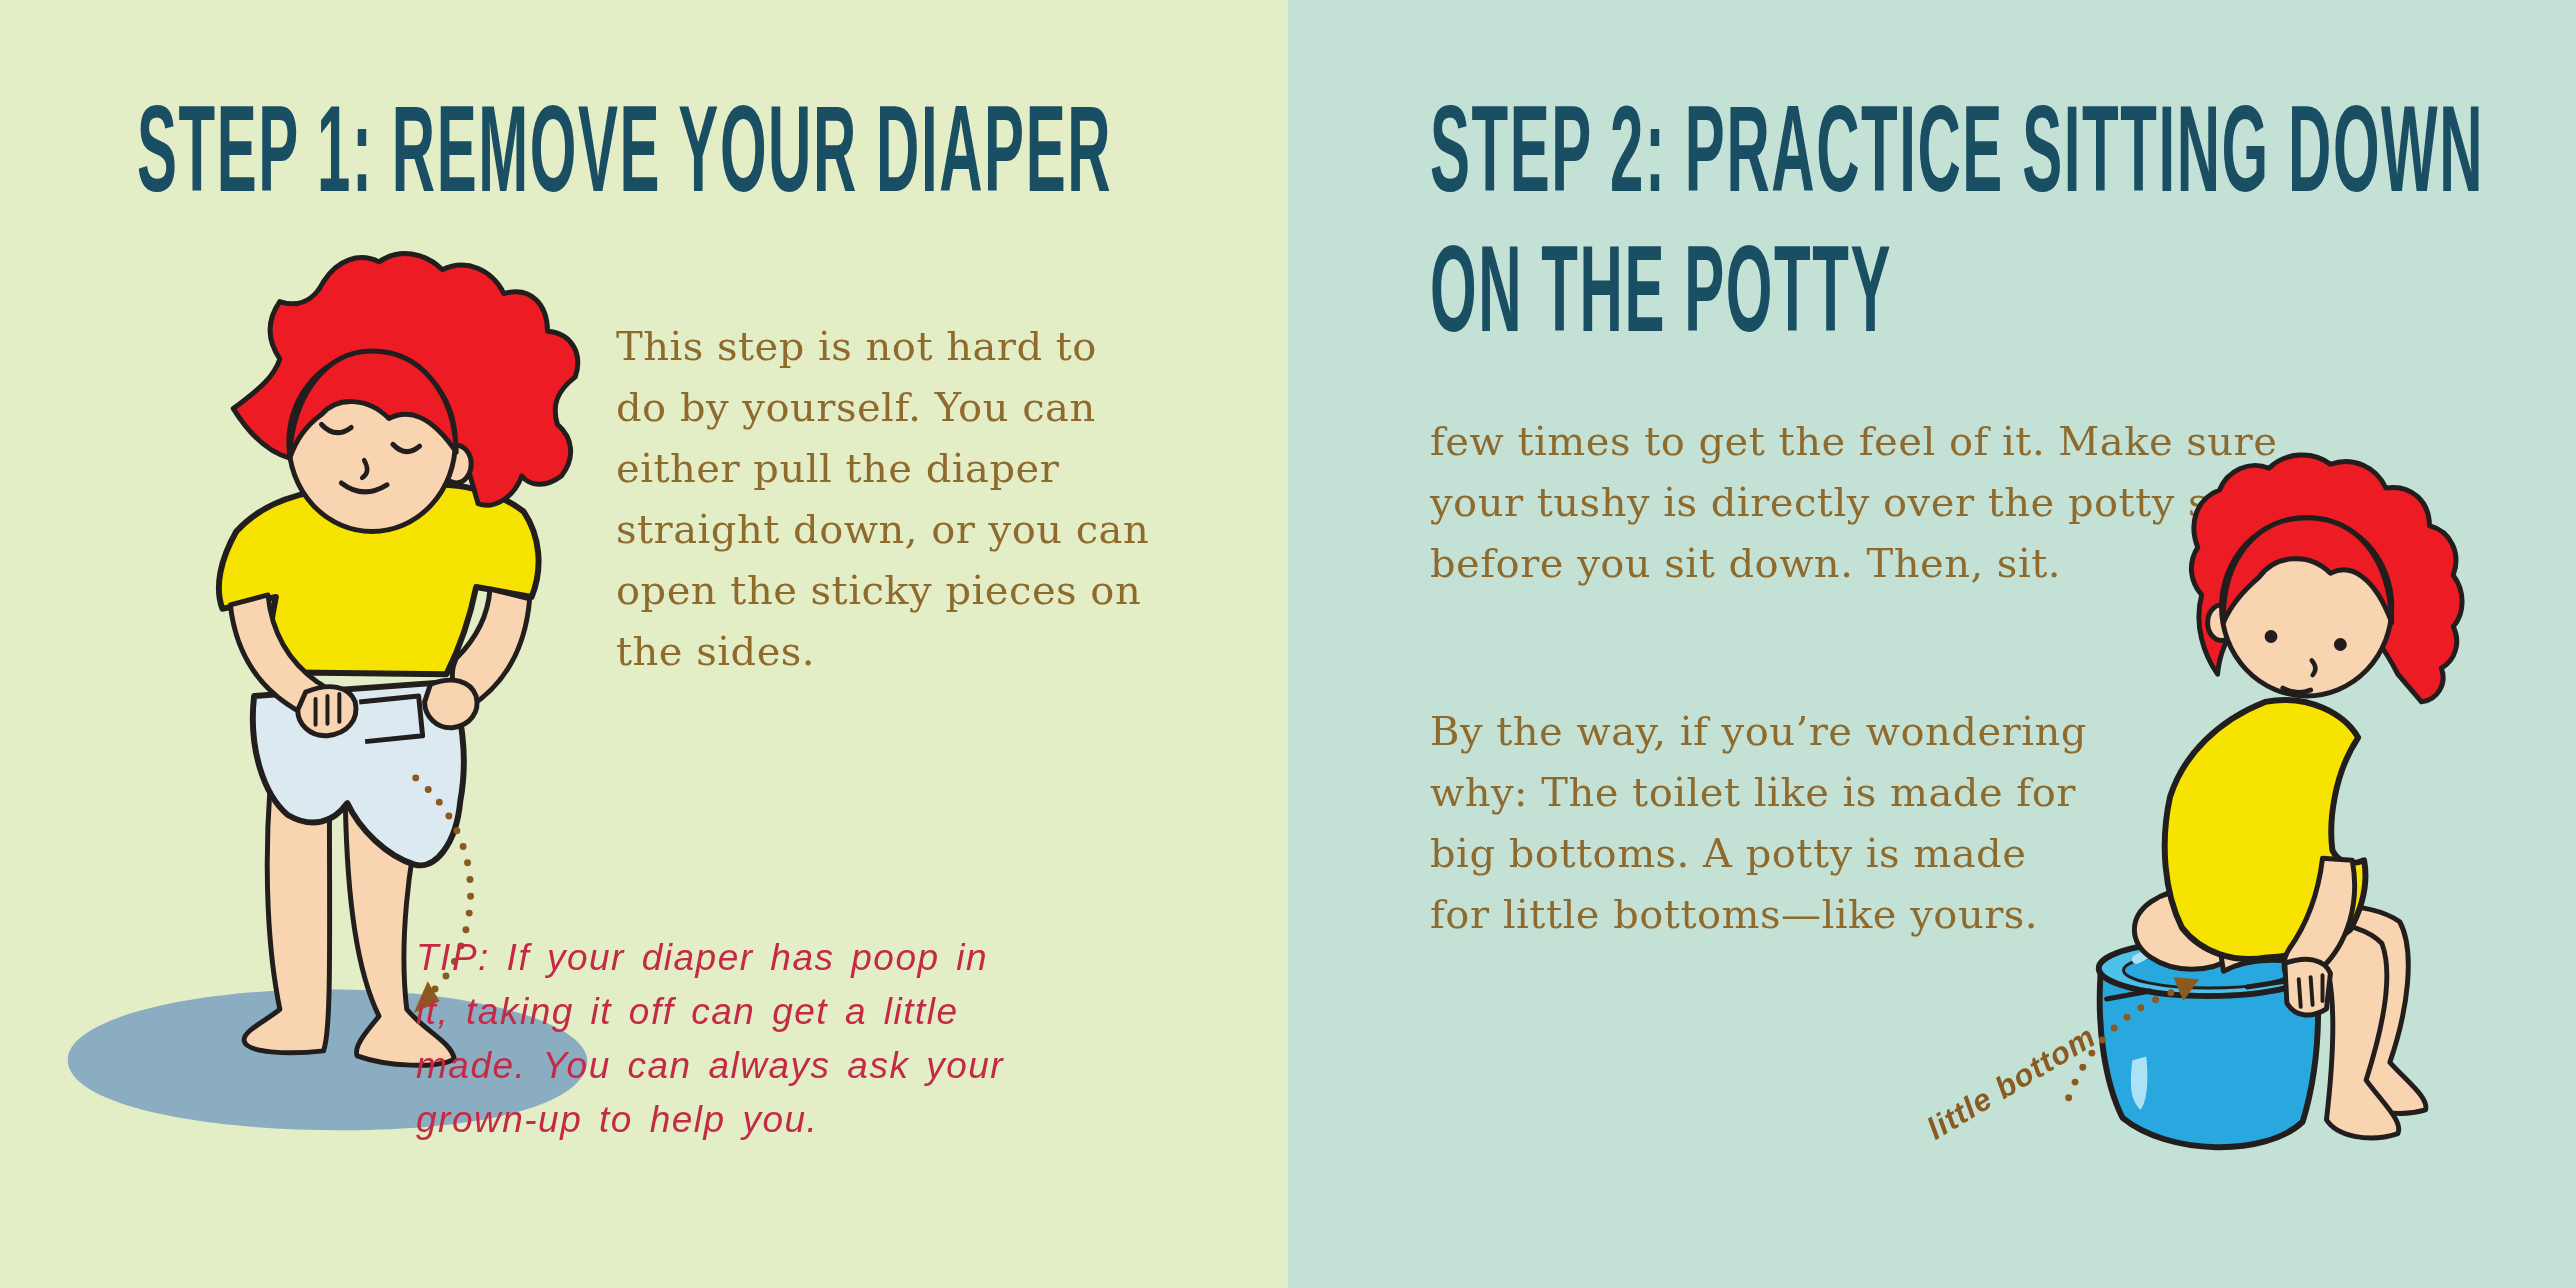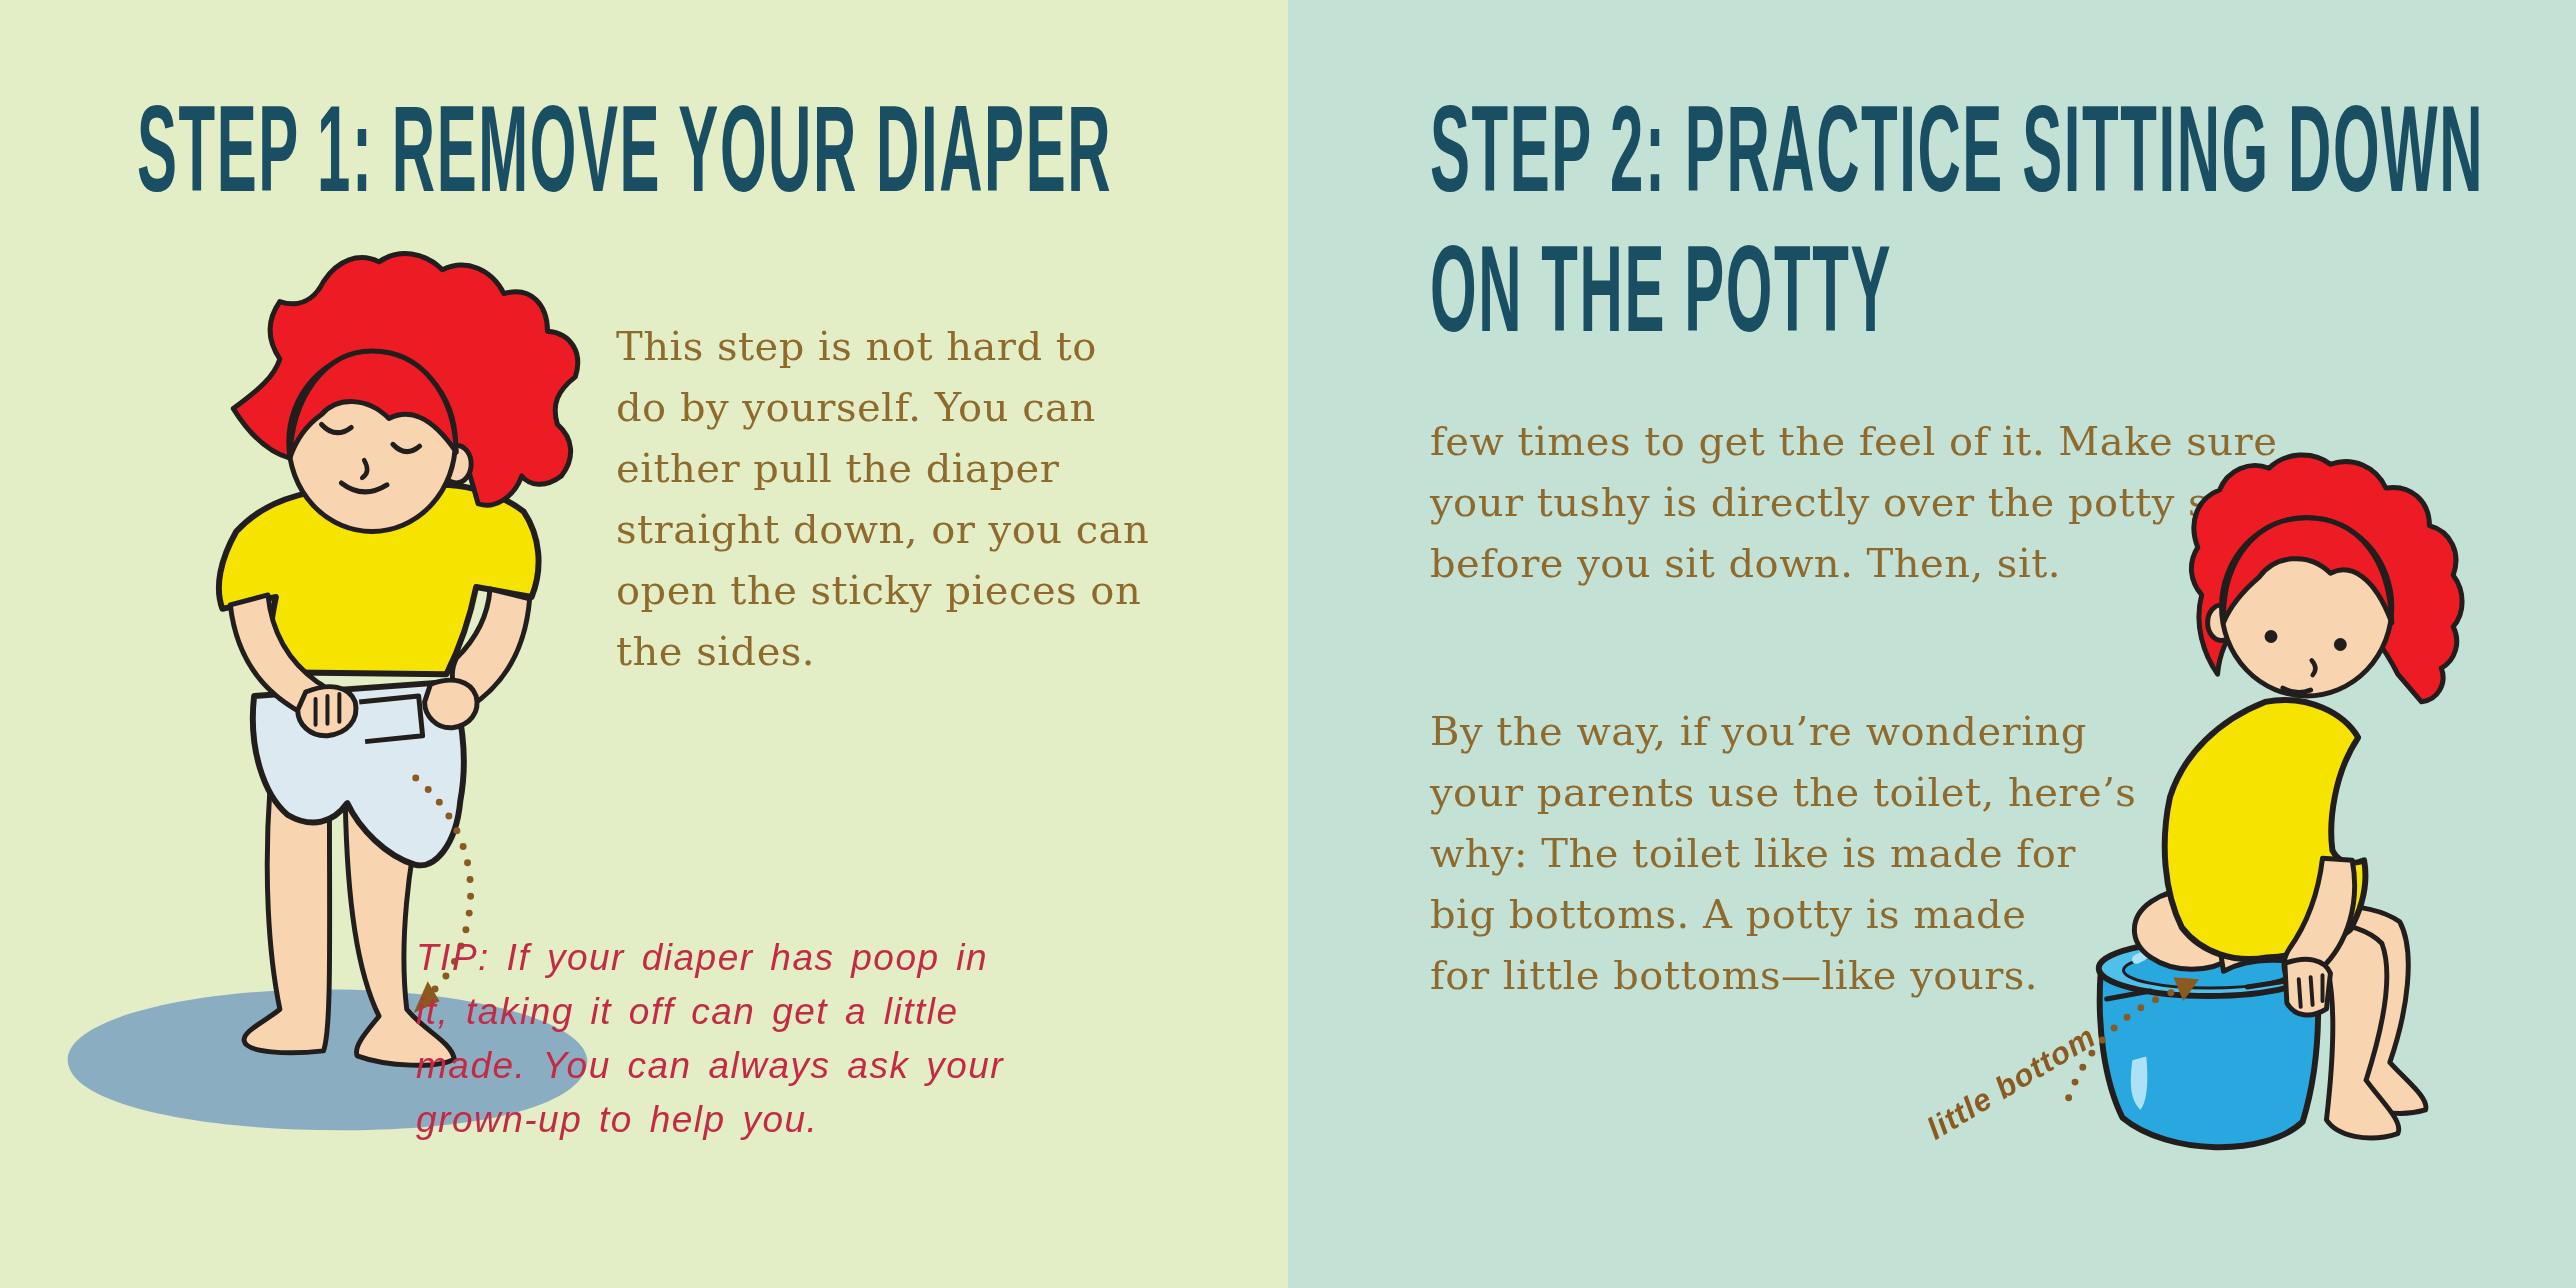--- a/index.html
+++ b/index.html
@@ -113,21 +113,20 @@
     </h1>
 
     <div class="body-text p1">
       <div>few times to get the feel of it. Make sure</div>
       <div>your tushy is directly over the potty seat</div>
       <div>before you sit down. Then, sit.</div>
     </div>
 
     <div class="body-text p2">
       <div>By the way, if you’re wondering</div>
-      <div>your parents use the toilet, here’s</div>
       <div>why: The toilet like is made for</div>
       <div>big bottoms. A potty is made</div>
       <div>for little bottoms—like yours.</div>
     </div>
 
     <svg class="illu-right" width="505" height="773" viewBox="0 0 510 780">
 
       <path d="M30,520 C26,576 34,632 52,668 C98,706 196,708 234,672 C248,626 252,572 248,520 Z" fill="#29a7df" stroke="#221e1d" stroke-width="6" stroke-linejoin="round"></path>
       <ellipse cx="139" cy="517" rx="111" ry="28" fill="#4fc0ea" stroke="#221e1d" stroke-width="6"></ellipse>
       <ellipse cx="139" cy="519" rx="86" ry="18" fill="#29a7df" stroke="#221e1d" stroke-width="3"></ellipse>

